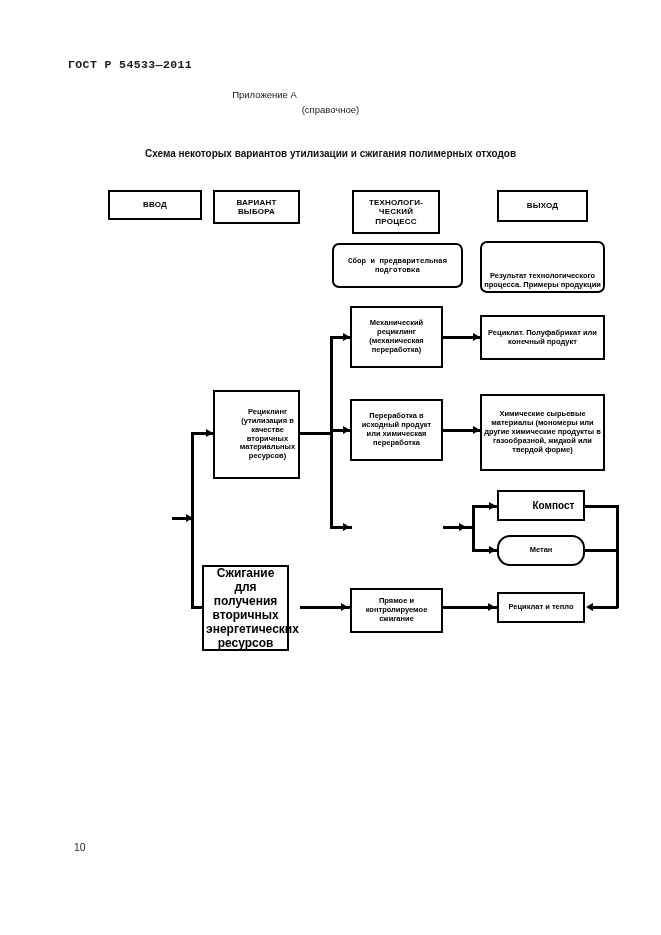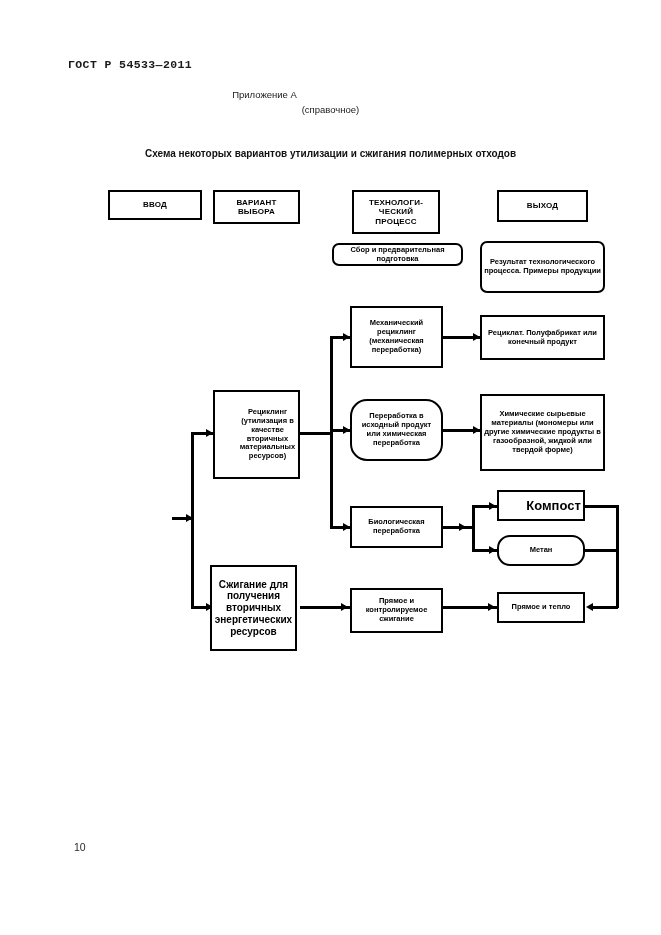--- a/index.html
+++ b/index.html
@@ -150,71 +150,68 @@
     <div class="node legend-box" style="left:352px; top:190px; width:88px; height:44px; flex-direction:column;">
       <span class="txt">ТЕХНОЛОГИ-</span>
       <span class="txt">ЧЕСКИЙ</span>
       <span class="txt">ПРОЦЕСС</span>
     </div>
 
     <div class="node legend-box" style="left:497px; top:190px; width:91px; height:32px;">
       <span class="txt">ВЫХОД</span>
     </div>
 
-    <div class="node rounded" style="left:332px; top:243px; width:131px; height:23px; font-size:7.5px;">
+    <div class="node rounded" style="left:332px; top:243px; width:131px; height:45px; font-size:7.5px;font-family:Liberation Mono, monospace;">
       <span class="txt">Сбор и предварительная подготовка</span>
     </div>
 
-    <div class="node rounded" style="left:480px; top:241px; width:125px; height:52px; font-size:7.5px;">
+    <div class="node rounded" style="left:480px; top:241px; width:125px; height:52px; font-size:7.5px;align-items:flex-end;">
       <span class="txt">Результат технологического процесса. Примеры продукции</span>
     </div>
 
 
     <div class="node" style="left:213px; top:390px; width:87px; height:89px; font-size:7.5px;padding-left:24px;">
       <span class="txt">Рециклинг (утилизация в качестве вторичных материальных ресурсов)</span>
     </div>
 
-    <div class="node" style="left:210px; top:565px; width:87px; height:86px; font-size:10px;">
+    <div class="node" style="left:202px; top:565px; width:87px; height:86px; font-size:12px;">
       <span class="txt">Сжигание для получения вторичных энергетических ресурсов</span>
     </div>
 
     <div class="node" style="left:350px; top:306px; width:93px; height:62px; font-size:7.5px;">
       <span class="txt">Механический рециклинг (механическая переработка)</span>
     </div>
 
-    <div class="node" style="left:350px; top:399px; width:93px; height:62px; font-size:7.5px;border-radius:17px;">
+    <div class="node" style="left:350px; top:399px; width:93px; height:62px; font-size:7.5px;">
       <span class="txt">Переработка в исходный продукт или химическая переработка</span>
     </div>
 
-    <div class="node" style="left:350px; top:506px; width:93px; height:42px; font-size:7.5px;">
-      <span class="txt">Биологическая переработка</span>
-    </div>
 
     <div class="node" style="left:350px; top:588px; width:93px; height:45px; font-size:7.5px;">
       <span class="txt">Прямое и контролируемое сжигание</span>
     </div>
 
     <div class="node" style="left:480px; top:315px; width:125px; height:45px; font-size:7.5px;">
       <span class="txt">Рециклат. Полуфабрикат или конечный продукт</span>
     </div>
 
     <div class="node" style="left:480px; top:394px; width:125px; height:77px; font-size:7.5px;">
       <span class="txt">Химические сырьевые материалы (мономеры или другие химические продукты в газообразной, жидкой или твердой форме)</span>
     </div>
 
-    <div class="node" style="left:497px; top:490px; width:88px; height:31px; font-size:13px;padding-left:27px;">
+    <div class="node" style="left:497px; top:490px; width:88px; height:31px; font-size:10px;padding-left:27px;">
       <span class="txt">Компост</span>
     </div>
 
     <div class="node" style="left:497px; top:535px; width:88px; height:31px; font-size:7.5px;border-radius:13px;">
       <span class="txt">Метан</span>
     </div>
 
     <div class="node" style="left:497px; top:592px; width:88px; height:31px; font-size:7.5px;">
-      <span class="txt">Прямое и тепло</span>
+      <span class="txt">Рециклат и тепло</span>
     </div>
 
     <div class="line h" style="left:172px; top:517px; width:22px;"></div>
     <div class="arrow right" style="left:186px; top:514px;"></div>
 
     <div class="line v" style="left:191px; top:432px; height:176px;"></div>
 
     <div class="line h" style="left:191px; top:432px; width:24px;"></div>
     <div class="arrow right" style="left:206px; top:429px;"></div>
 

